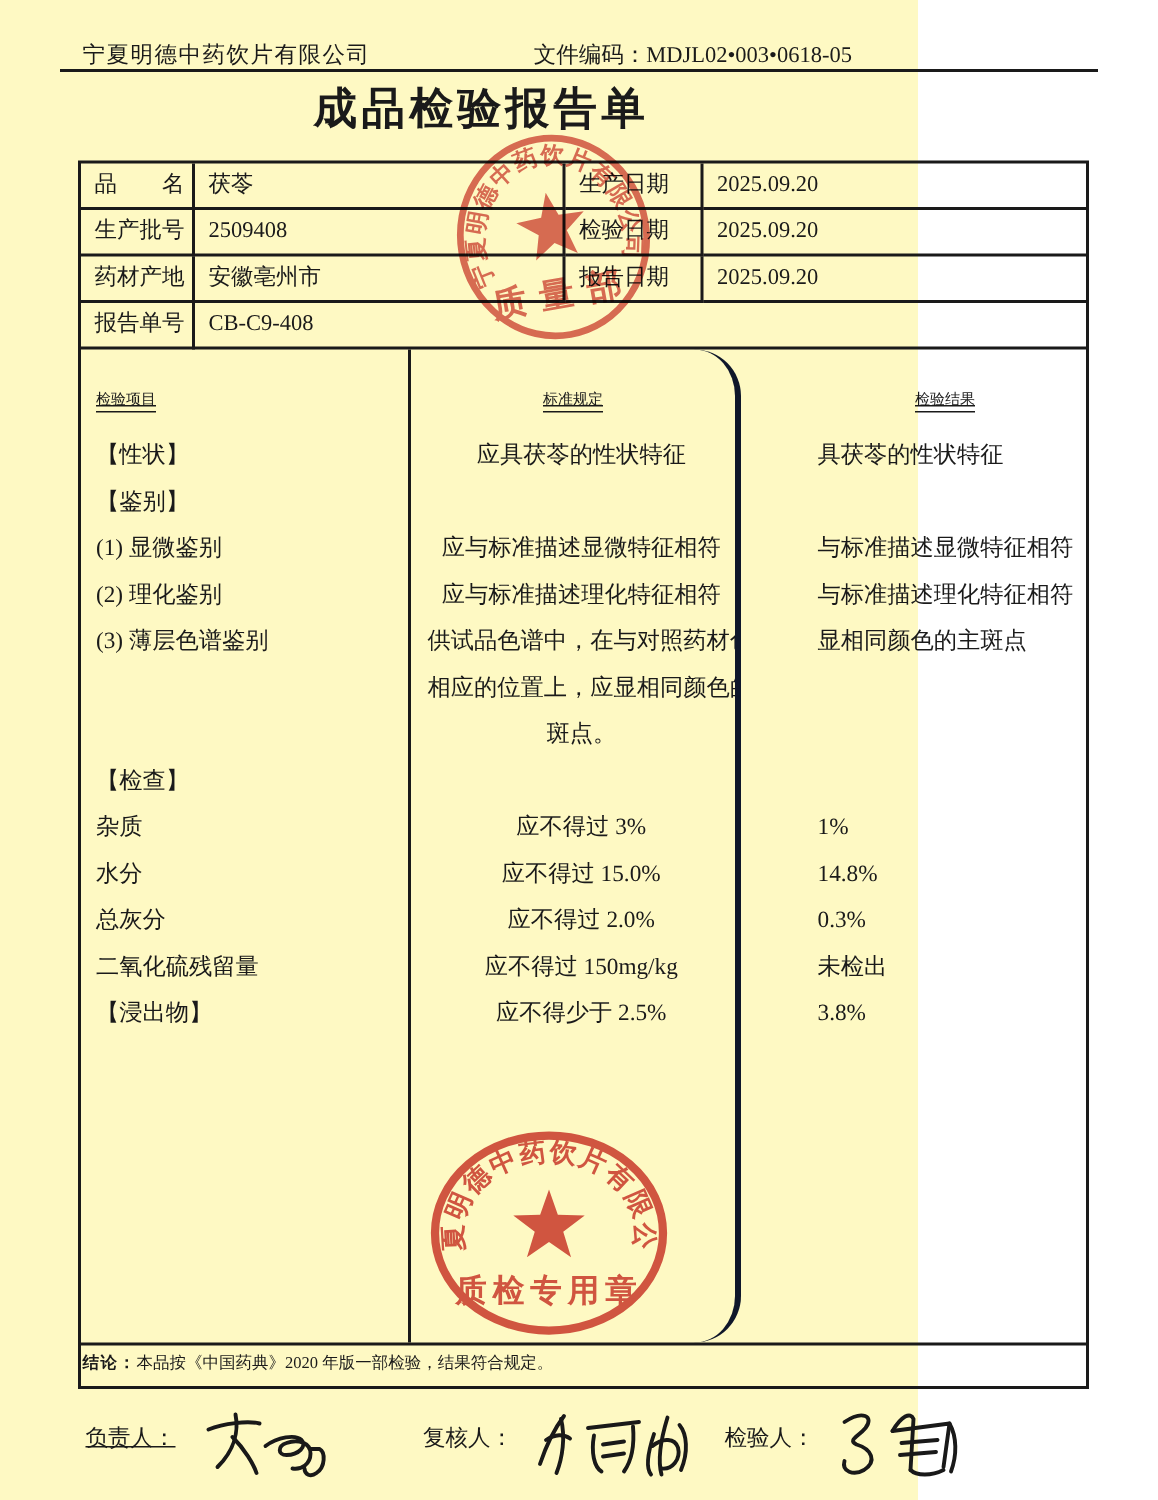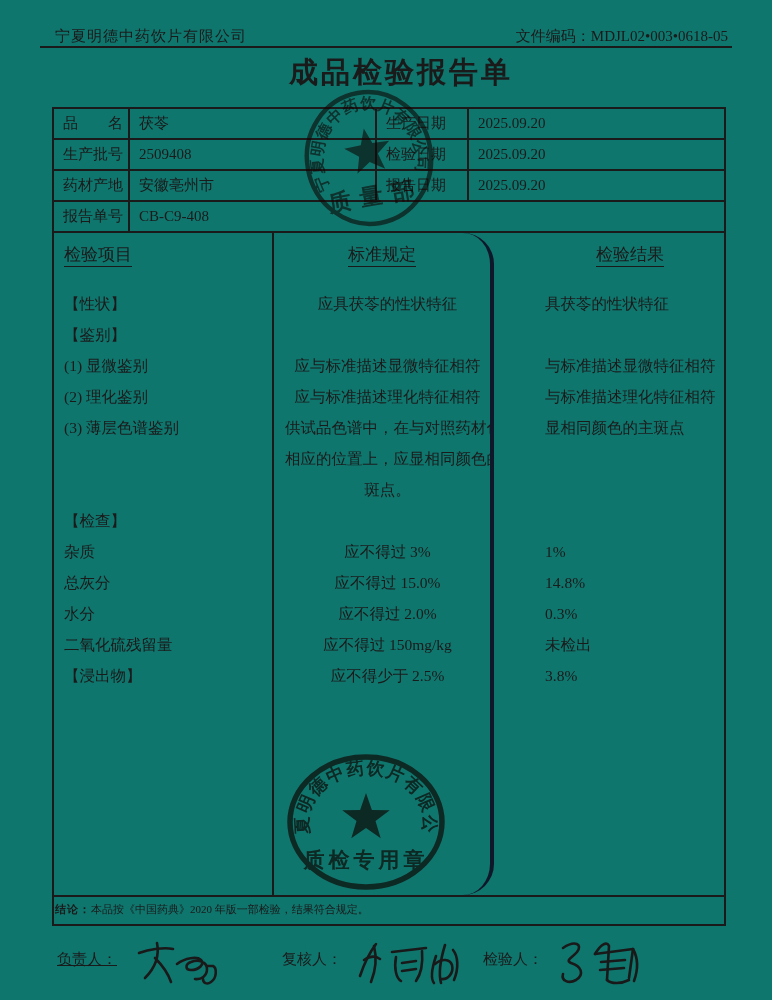--- a/index.html
+++ b/index.html
@@ -1,21 +1,21 @@
 <!DOCTYPE html>
 <html><head>
 <meta charset="utf-8">
 <style>
   html,body { margin:0; padding:0; }
   body {
     width:772px; height:1000px; background:#ffffff; position:relative;
     font-family:"Liberation Serif","DejaVu Serif",serif;
     color:#1a1a1a; overflow:hidden;
   }
-  .page { position:relative; width:772px; height:1000px; background:#0f766e; }
+  .page { position:relative; width:612px; height:1000px; background:#fef9c3; }
 
   
   .company { position:absolute; left:55px; top:27px; font-size:15px; letter-spacing:1px; }
   .doccode { position:absolute; right:44px; top:27px; font-size:15px; }
   .header-rule { position:absolute; left:40px; top:46px; width:692px; border-top:2px solid #1a1a1a; }
   .title { position:absolute; left:15px; top:53px; width:100%; text-align:center;
            font-size:29px; font-weight:bold; letter-spacing:3px; }
 
   
   .report-table { position:absolute; left:52px; top:107px; width:674px;
@@ -27,21 +27,21 @@
           font-size:15px; white-space:nowrap; overflow:hidden; }
   .cell.lastcol { border-right:none; }
   .cell.span3 { grid-column:2 / 5; border-right:none; }
 
   
   .inspection { display:flex; height:664px; border-bottom:2px solid #1a1a1a; box-sizing:border-box; }
   .icol { box-sizing:border-box; }
   .icol1 { width:220px; border-right:2px solid #1a1a1a; }
   .icol2 { width:220px; border-right:4px solid #0f172a;border-radius:31px; }
   .icol3 { flex:1;margin-left:42px; }
-  .ihead { height:55px; padding-top:10px; box-sizing:border-box; font-size:17px; }
+  .ihead { height:55px; padding-top:26px; box-sizing:border-box; font-size:10px;text-decoration:underline; }
   .icol1 .ihead { padding-left:10px; }
   .icol2 .ihead, .icol3 .ihead { text-align:center; }
   .ihead span { border-bottom:1px solid #1a1a1a; padding-bottom:2px; }
   .iline { height:31px; line-height:31px; font-size:15.5px; white-space:nowrap; overflow:hidden; }
   .icol1 .iline { padding-left:10px; }
   .icol2 .iline { padding-left:11px;text-align:center; }
   .icol3 .iline { padding-left:9px; }
 
   
   .conclusion { height:27px; line-height:25px; padding-left:1px; font-size:11px; white-space:nowrap; }
@@ -99,22 +99,22 @@
         <div class="ihead"><span>检验项目</span></div>
         <div class="iline">【性状】</div>
         <div class="iline">【鉴别】</div>
         <div class="iline">(1) 显微鉴别</div>
         <div class="iline">(2) 理化鉴别</div>
         <div class="iline">(3) 薄层色谱鉴别</div>
         <div class="iline"></div>
         <div class="iline"></div>
         <div class="iline">【检查】</div>
         <div class="iline">杂质</div>
+        <div class="iline">水分</div>
         <div class="iline">总灰分</div>
-        <div class="iline">水分</div>
         <div class="iline">二氧化硫残留量</div>
         <div class="iline">【浸出物】</div>
       </div>
 
       <div class="icol icol2">
         <div class="ihead"><span>标准规定</span></div>
         <div class="iline">应具茯苓的性状特征</div>
         <div class="iline"></div>
         <div class="iline">应与标准描述显微特征相符</div>
         <div class="iline">应与标准描述理化特征相符</div>

